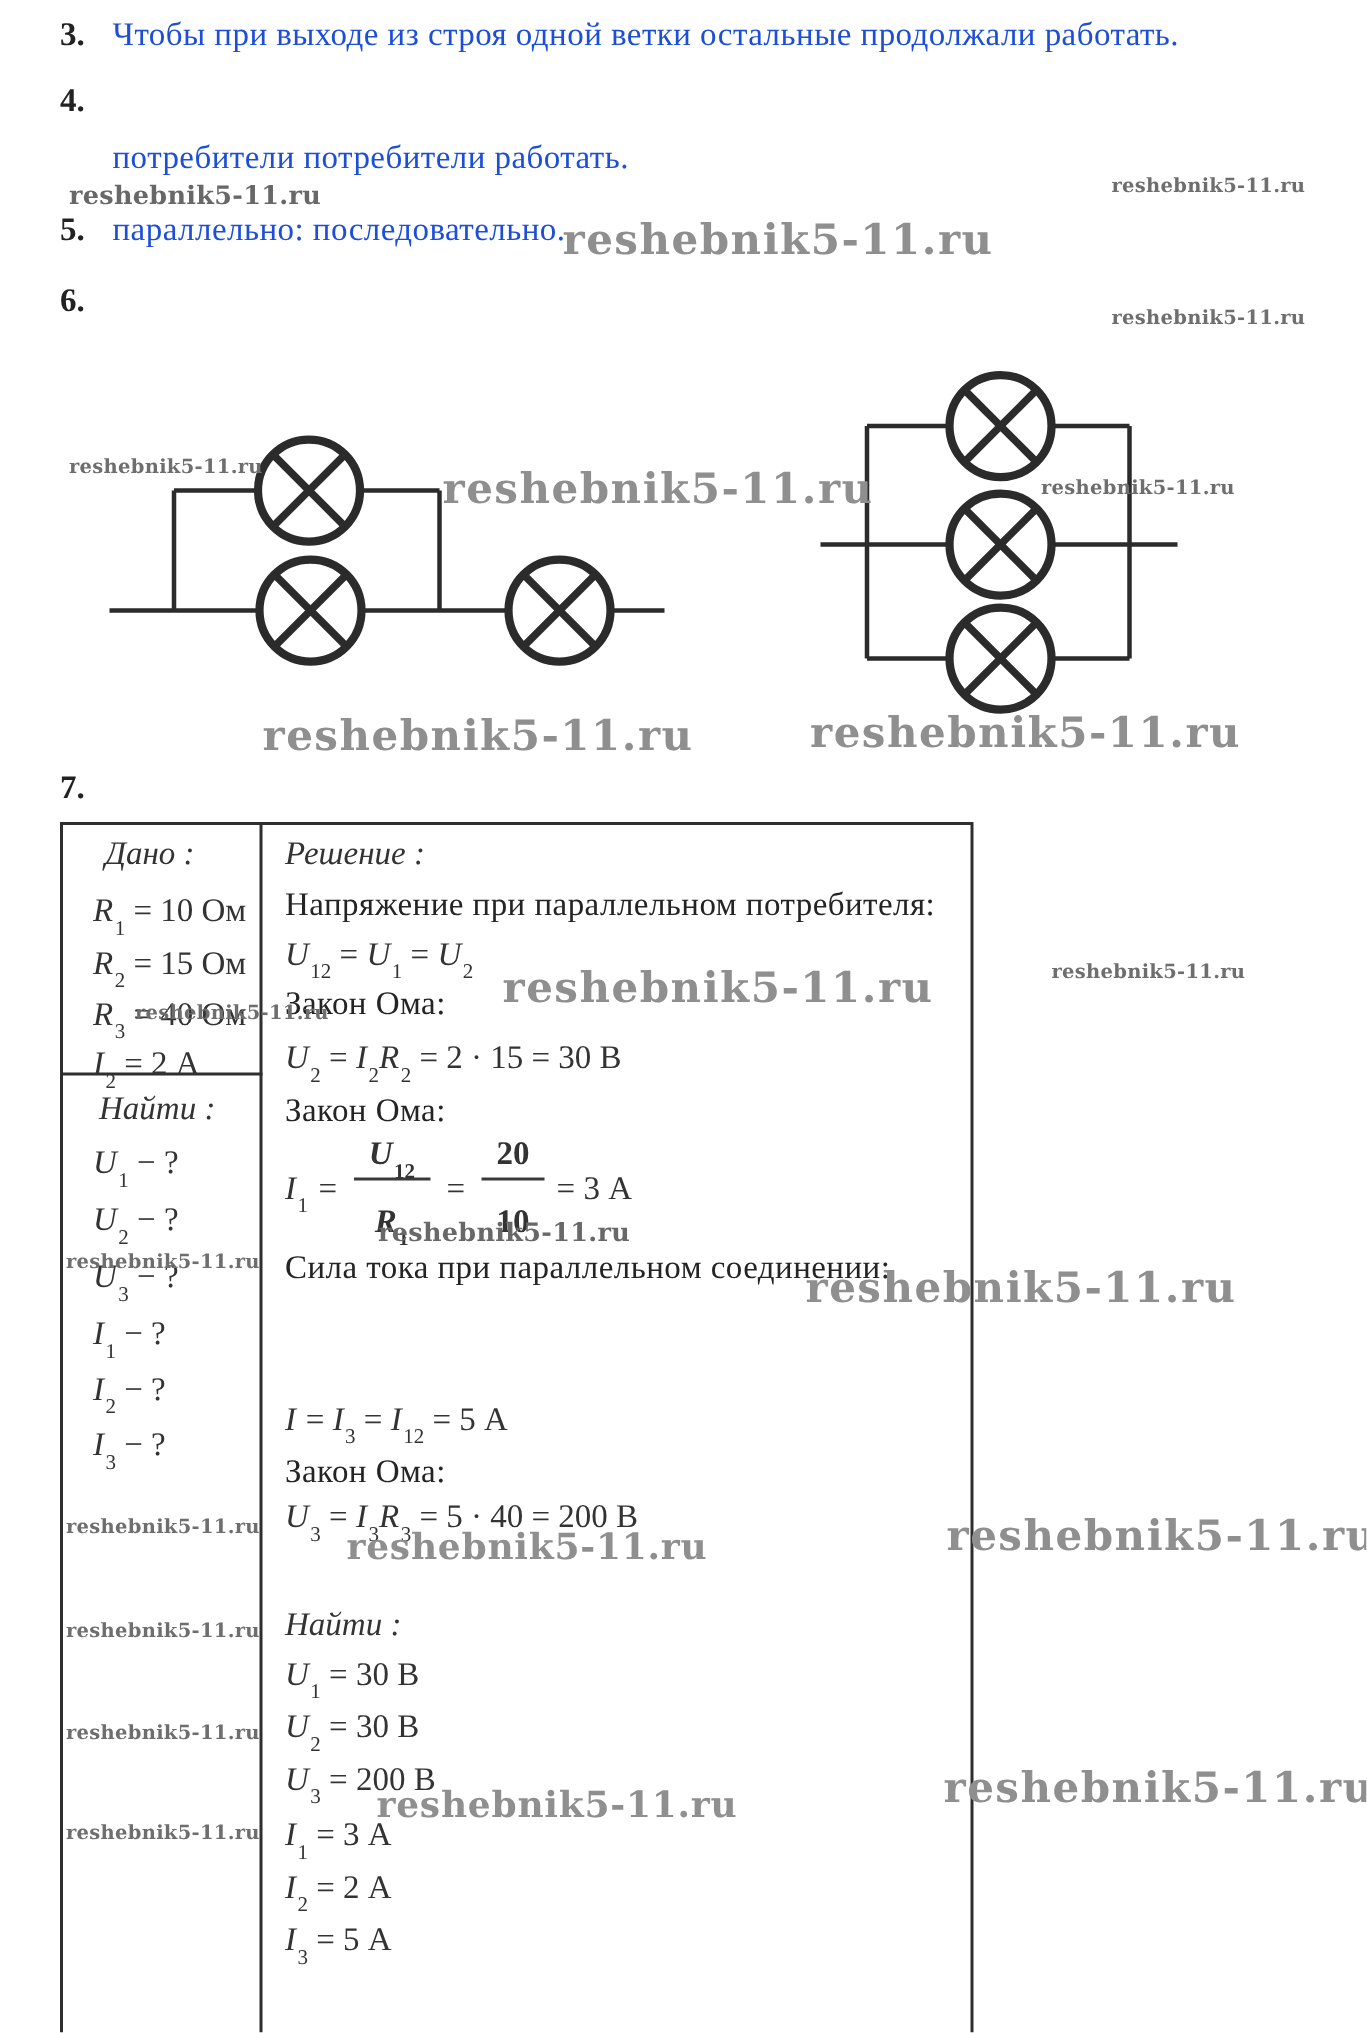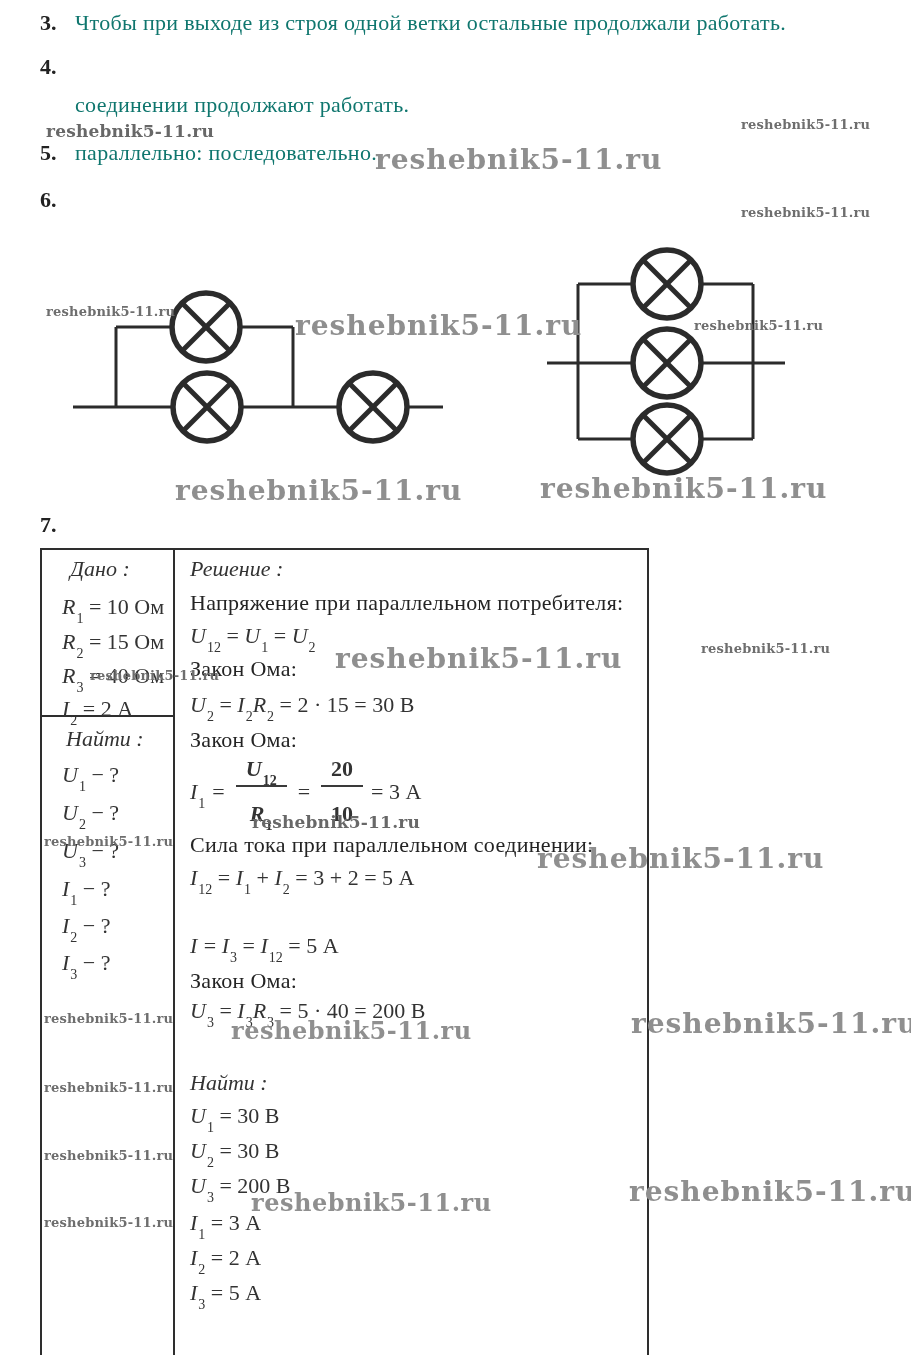--- a/index.html
+++ b/index.html
@@ -1,21 +1,21 @@
 <!DOCTYPE html>
 <html><head>
 <meta charset="utf-8">
 <style>
   html,body{margin:0;padding:0;background:#fff;}
   #canvas{
     position:relative;width:911px;height:1355px;background:#ffffff;
     font-family:"Liberation Serif",serif;overflow:hidden;
   }
   .qnum{position:absolute;font-size:22px;font-weight:bold;color:#222;}
-  .qtext{position:absolute;font-size:22px;color:#0f766e;letter-spacing:.3px;white-space:nowrap;}
+  .qtext{position:absolute;font-size:22px;color:#1d4ed8;letter-spacing:.3px;white-space:nowrap;}
   
   .wm{position:absolute;font-family:"DejaVu Serif",serif;font-weight:bold;white-space:nowrap;z-index:5;}
   .wm-sm{font-size:13px;color:#6e6e6e;letter-spacing:.2px;}
   .wm-md{font-size:17px;color:#686868;letter-spacing:.2px;}
   .wm-lg{font-size:28px;color:#8f8f8f;letter-spacing:1px;}
   .wm-ml{font-size:24px;color:#8f8f8f;letter-spacing:.5px;}
   
   .circuit{position:absolute;}
   .wire{stroke:#2b2b2b;stroke-width:3;fill:none;}
   .lampc{stroke:#2b2b2b;stroke-width:5.5;fill:#ffffff;}
@@ -42,21 +42,21 @@
 </style>
 </head>
 <body>
 
 <div id="canvas">
 
   <div class="qnum" style="left:40px;top:10px">3.</div>
   <div class="qtext" style="left:75px;top:10px">Чтобы при выходе из строя одной ветки остальные продолжали работать.</div>
 
   <div class="qnum" style="left:40px;top:54px">4.</div>
-  <div class="qtext" style="left:75px;top:92px">соединении продолжают работать.</div>
+  <div class="qtext" style="left:75px;top:92px">потребители потребители работать.</div>
 
   <div class="qnum" style="left:40px;top:140px">5.</div>
   <div class="qtext" style="left:75px;top:140px">параллельно: последовательно.</div>
 
   <div class="qnum" style="left:40px;top:187px">6.</div>
 
   <div class="qnum" style="left:40px;top:512px">7.</div>
 
   <svg class="circuit" style="left:70px;top:283px" width="380" height="170" viewBox="0 0 380 170">
     <g>
@@ -141,21 +141,20 @@
       </span>
       <span class="feq">=</span>
       <span class="frac">
         <span class="fnum">20</span>
         <span class="fden">10</span>
       </span>
       <span class="ftail">= 3 А</span>
     </div>
 
     <div class="line label" style="left:148px;top:282px">Сила тока при параллельном соединении:</div>
-    <div class="line" style="left:148px;top:315px"><i class="var">I</i><sub>12</sub> = <i class="var">I</i><sub>1</sub> + <i class="var">I</i><sub>2</sub> = 3 + 2 = 5 А</div>
     <div class="line" style="left:148px;top:383px"><i class="var">I</i> = <i class="var">I</i><sub>3</sub> = <i class="var">I</i><sub>12</sub> = 5 А</div>
     <div class="line label" style="left:148px;top:418px">Закон Ома:</div>
     <div class="line" style="left:148px;top:448px"><i class="var">U</i><sub>3</sub> = <i class="var">I</i><sub>3</sub><i class="var">R</i><sub>3</sub> = 5 · 40 = 200 В</div>
 
     <div class="line ititle" style="left:148px;top:520px">Найти :</div>
     <div class="line" style="left:148px;top:553px"><i class="var">U</i><sub>1</sub> = 30 В</div>
     <div class="line" style="left:148px;top:588px"><i class="var">U</i><sub>2</sub> = 30 В</div>
     <div class="line" style="left:148px;top:623px"><i class="var">U</i><sub>3</sub> = 200 В</div>
     <div class="line" style="left:148px;top:660px"><i class="var">I</i><sub>1</sub> = 3 А</div>
     <div class="line" style="left:148px;top:695px"><i class="var">I</i><sub>2</sub> = 2 А</div>

